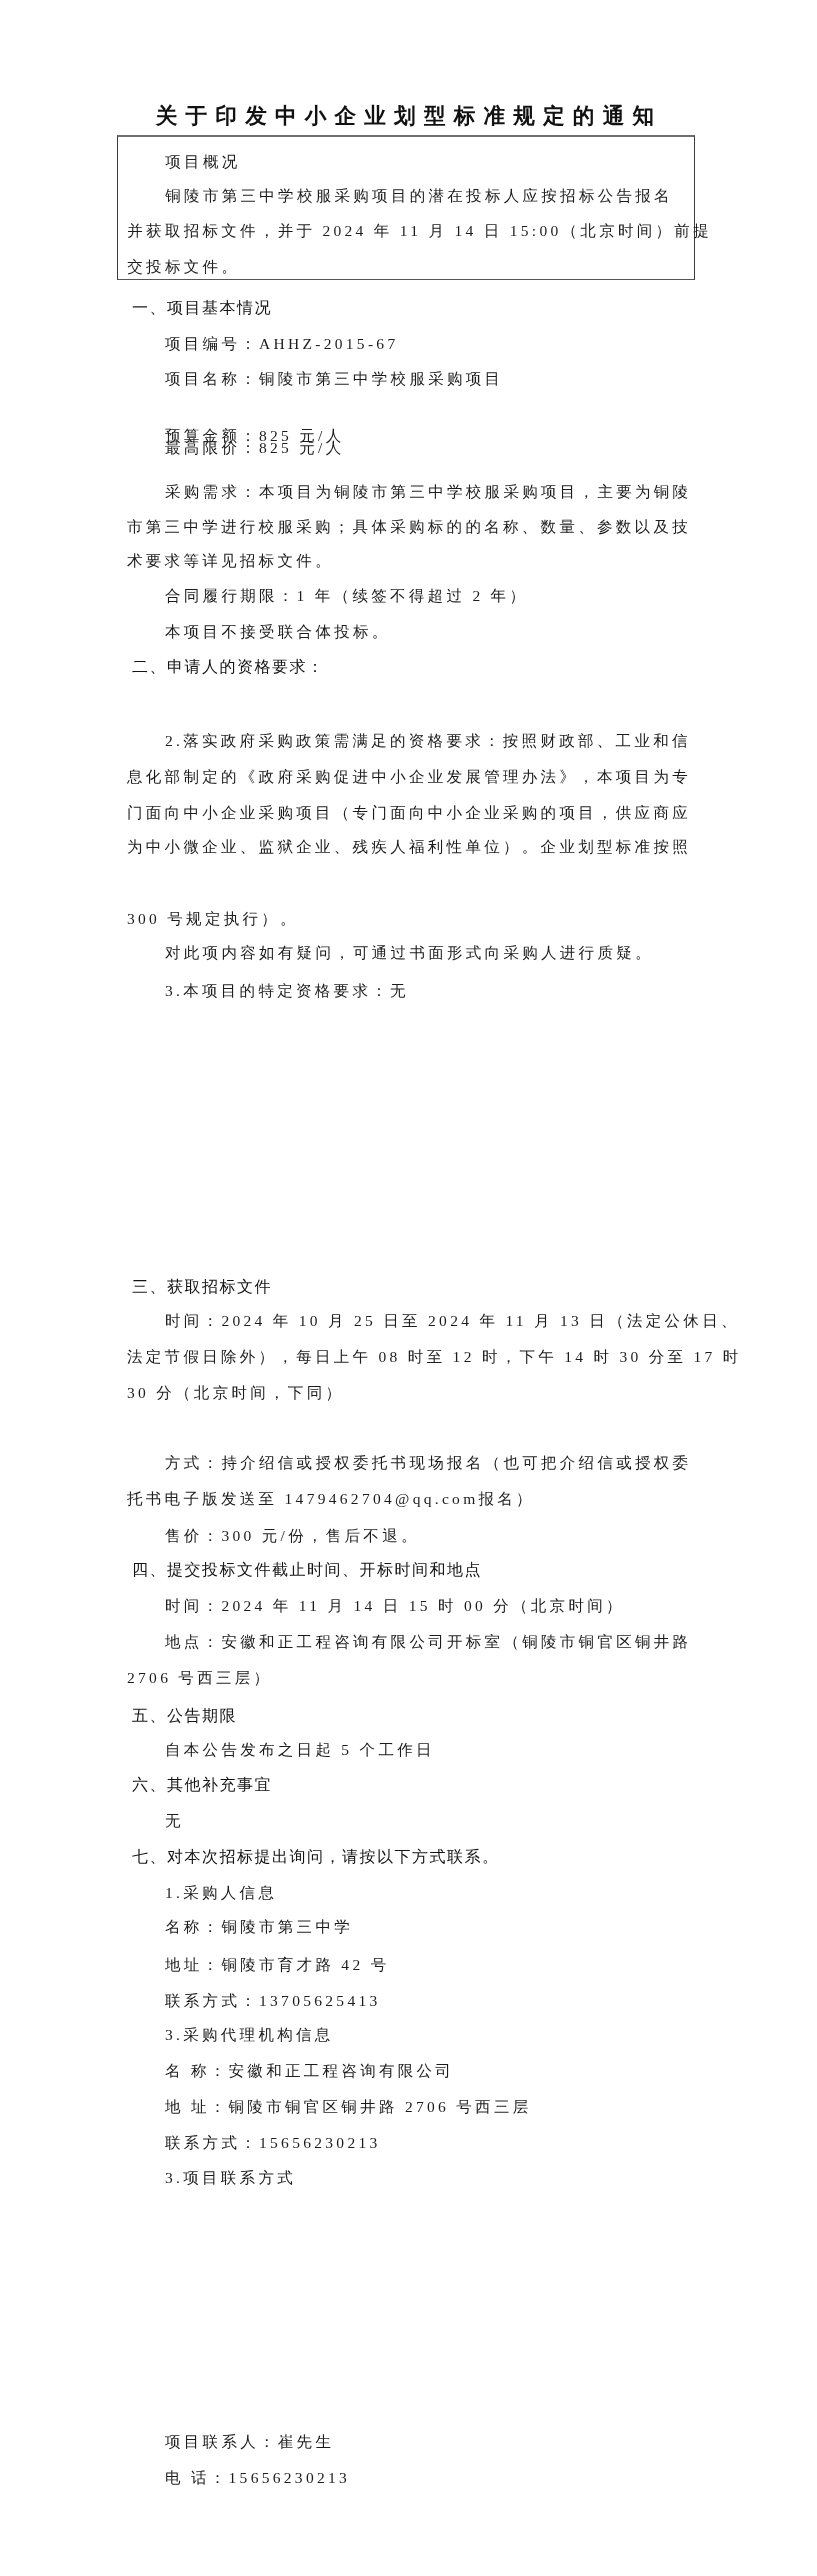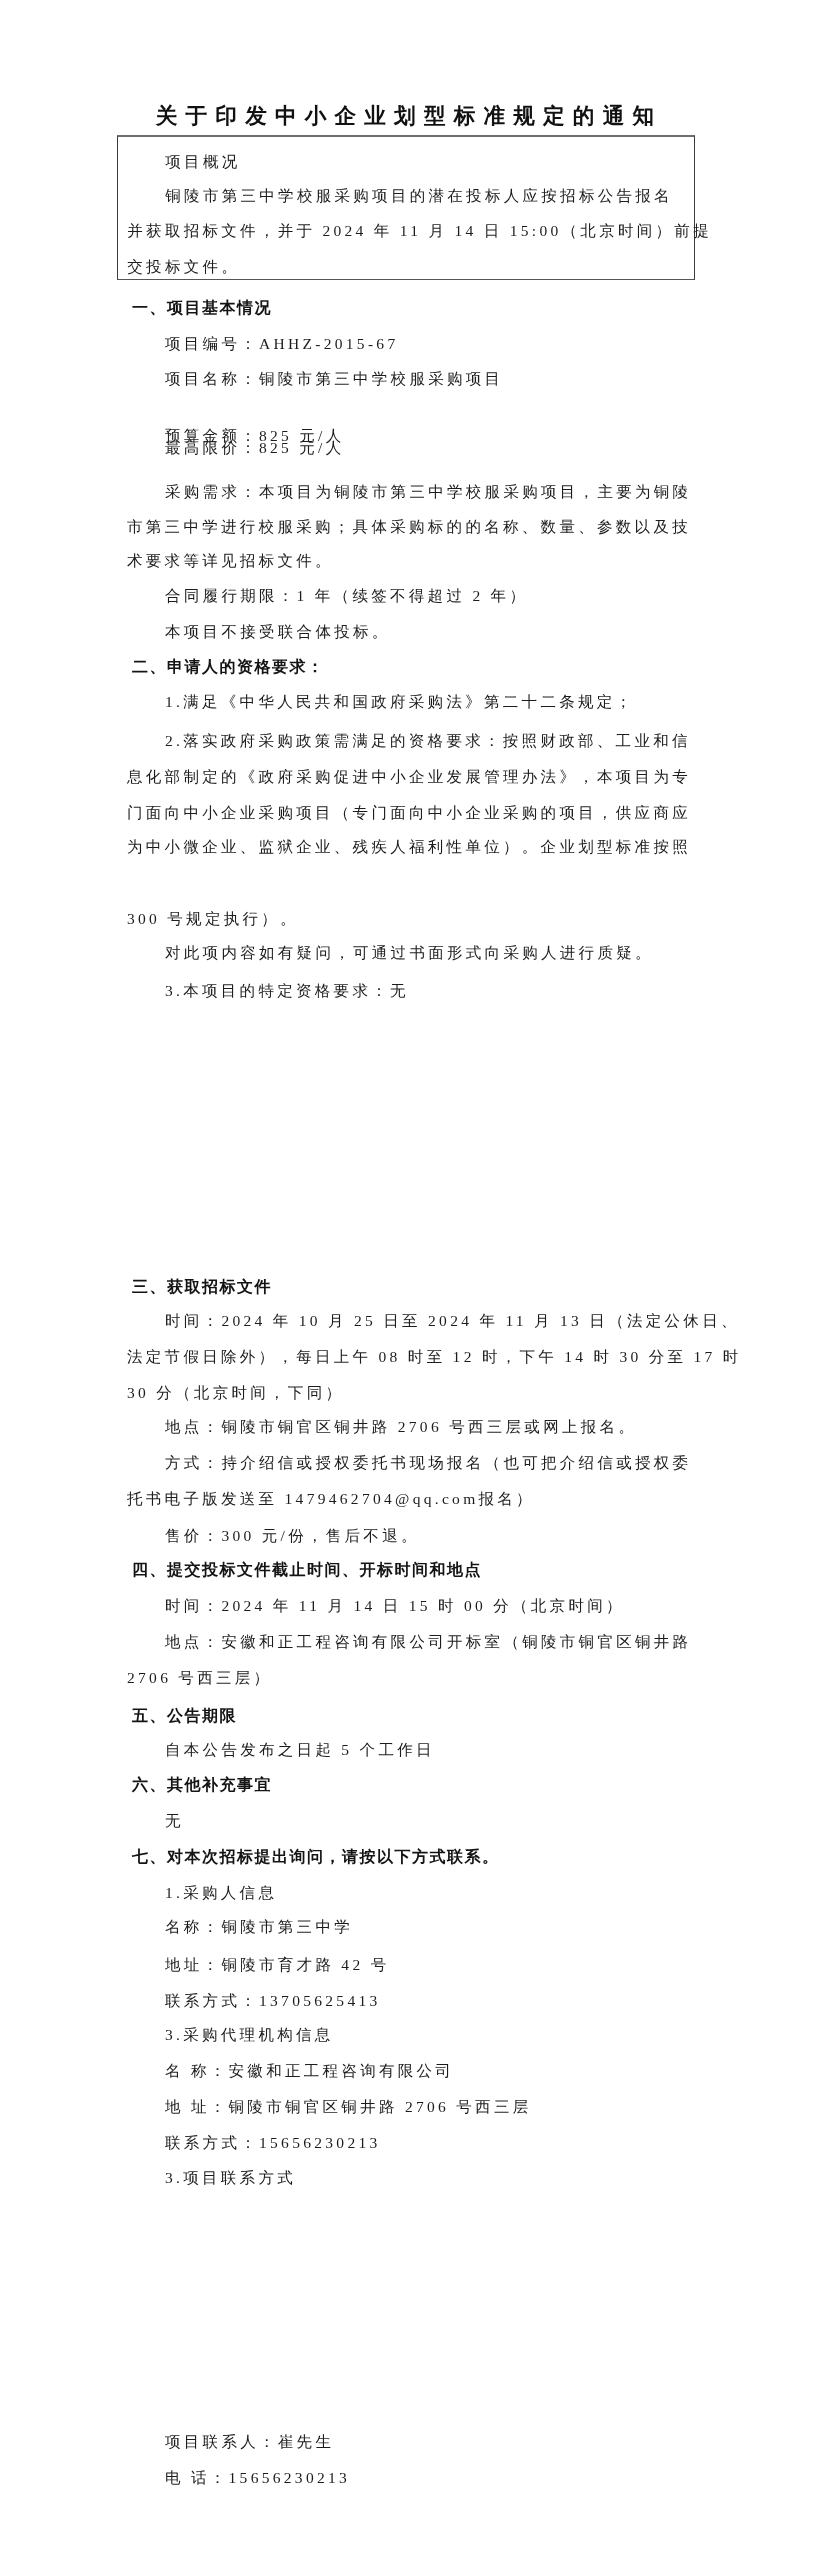--- a/index.html
+++ b/index.html
@@ -40,21 +40,21 @@
     letter-spacing:3.3px;
     line-height:1.15;
     white-space:nowrap;
     color:#1c1c1c;
   }
   .obox .ln{left:9.3px;}
   .ind{padding-left:38px;}
   .hd{
     left:132px;
     font-family:"Liberation Sans","DejaVu Sans",sans-serif;
-    font-weight:700;
+    font-weight:400;
     font-size:16px;
     letter-spacing:1.5px;
     color:#141414;
   }
 </style>
 </head>
 <body>
 
 <div class="page">
 
@@ -72,34 +72,32 @@
   <div class="ln ind" style="top:370px">项目名称：铜陵市第三中学校服采购项目</div>
   <div class="ln ind" style="top:427px">预算金额：825 元/人</div>
   <div class="ln ind" style="top:439px">最高限价：825 元/人</div>
   <div class="ln ind" style="top:483px">采购需求：本项目为铜陵市第三中学校服采购项目，主要为铜陵</div>
   <div class="ln" style="top:518px">市第三中学进行校服采购；具体采购标的的名称、数量、参数以及技</div>
   <div class="ln" style="top:552px">术要求等详见招标文件。</div>
   <div class="ln ind" style="top:587px">合同履行期限：1 年（续签不得超过 2 年）</div>
   <div class="ln ind" style="top:623px">本项目不接受联合体投标。</div>
 
   <div class="ln hd" style="top:658px">二、申请人的资格要求：</div>
-  <div class="ln ind" style="top:693px">1.满足《中华人民共和国政府采购法》第二十二条规定；</div>
   <div class="ln ind" style="top:732px">2.落实政府采购政策需满足的资格要求：按照财政部、工业和信</div>
   <div class="ln" style="top:768px">息化部制定的《政府采购促进中小企业发展管理办法》，本项目为专</div>
   <div class="ln" style="top:804px">门面向中小企业采购项目（专门面向中小企业采购的项目，供应商应</div>
   <div class="ln" style="top:838px">为中小微企业、监狱企业、残疾人福利性单位）。企业划型标准按照</div>
   <div class="ln" style="top:910px">300 号规定执行）。</div>
   <div class="ln ind" style="top:944px">对此项内容如有疑问，可通过书面形式向采购人进行质疑。</div>
   <div class="ln ind" style="top:982px">3.本项目的特定资格要求：无</div>
 
   <div class="ln hd" style="top:1278px">三、获取招标文件</div>
   <div class="ln ind" style="top:1312px">时间：2024 年 10 月 25 日至 2024 年 11 月 13 日（法定公休日、</div>
   <div class="ln" style="top:1348px">法定节假日除外），每日上午 08 时至 12 时，下午 14 时 30 分至 17 时</div>
   <div class="ln" style="top:1384px">30 分（北京时间，下同）</div>
-  <div class="ln ind" style="top:1418px">地点：铜陵市铜官区铜井路 2706 号西三层或网上报名。</div>
   <div class="ln ind" style="top:1454px">方式：持介绍信或授权委托书现场报名（也可把介绍信或授权委</div>
   <div class="ln" style="top:1490px">托书电子版发送至 1479462704@qq.com报名）</div>
   <div class="ln ind" style="top:1527px">售价：300 元/份，售后不退。</div>
 
   <div class="ln hd" style="top:1561px">四、提交投标文件截止时间、开标时间和地点</div>
   <div class="ln ind" style="top:1597px">时间：2024 年 11 月 14 日 15 时 00 分（北京时间）</div>
   <div class="ln ind" style="top:1633px">地点：安徽和正工程咨询有限公司开标室（铜陵市铜官区铜井路</div>
   <div class="ln" style="top:1669px">2706 号西三层）</div>
 
   <div class="ln hd" style="top:1707px">五、公告期限</div>

